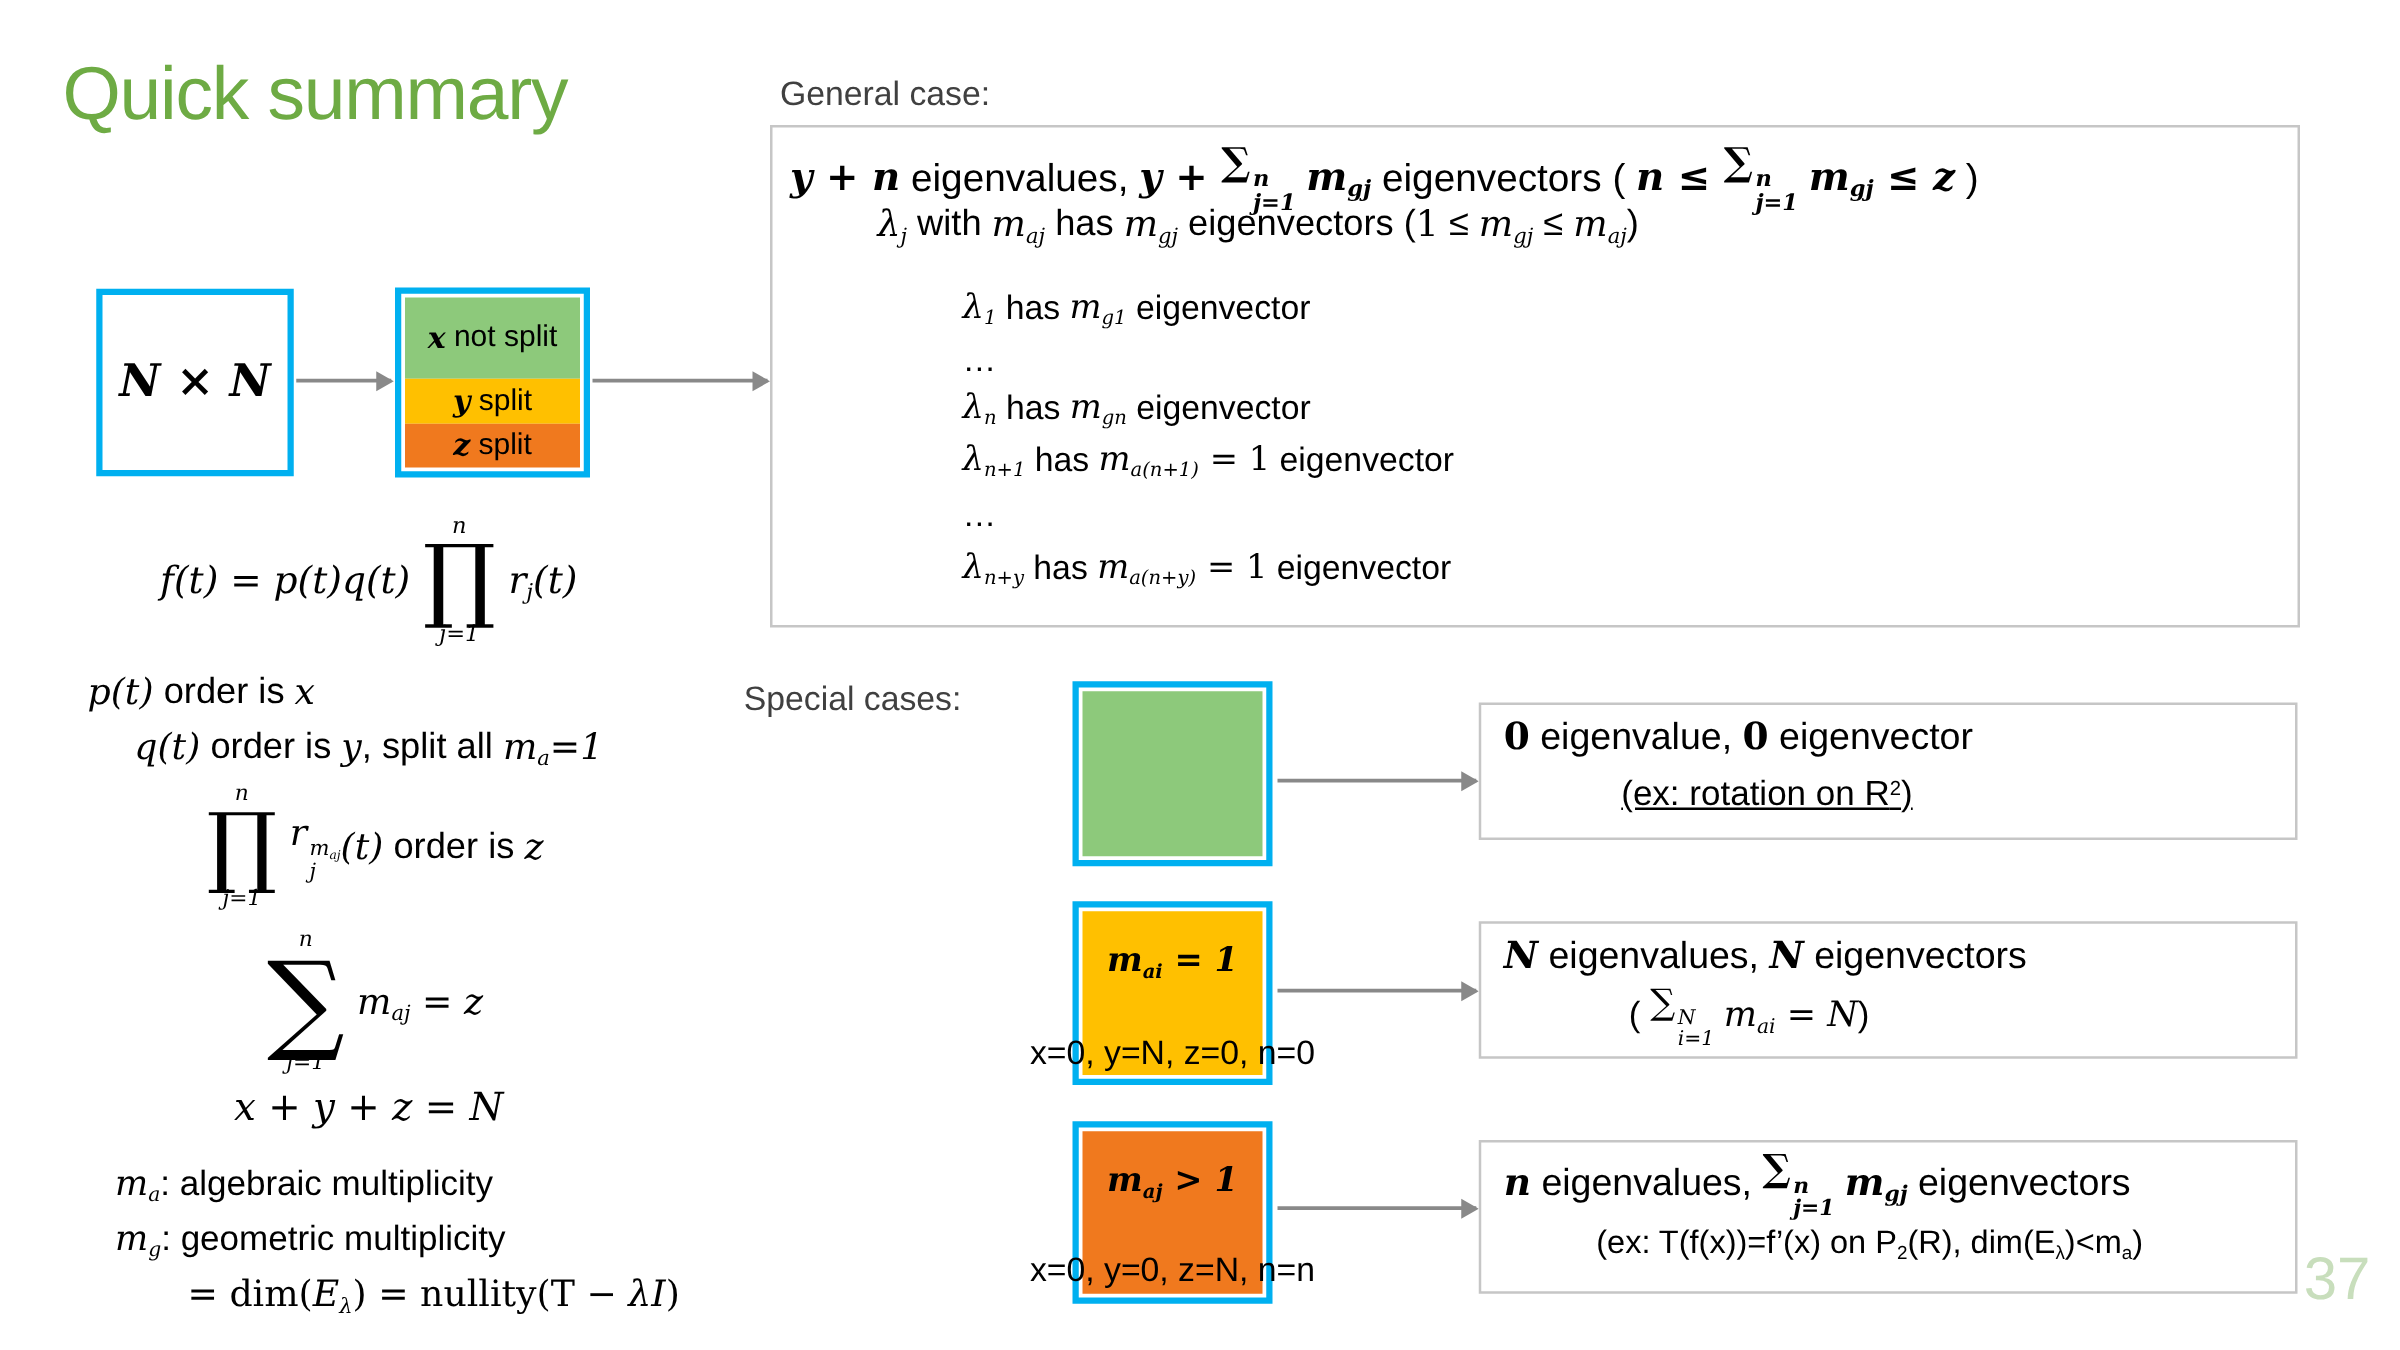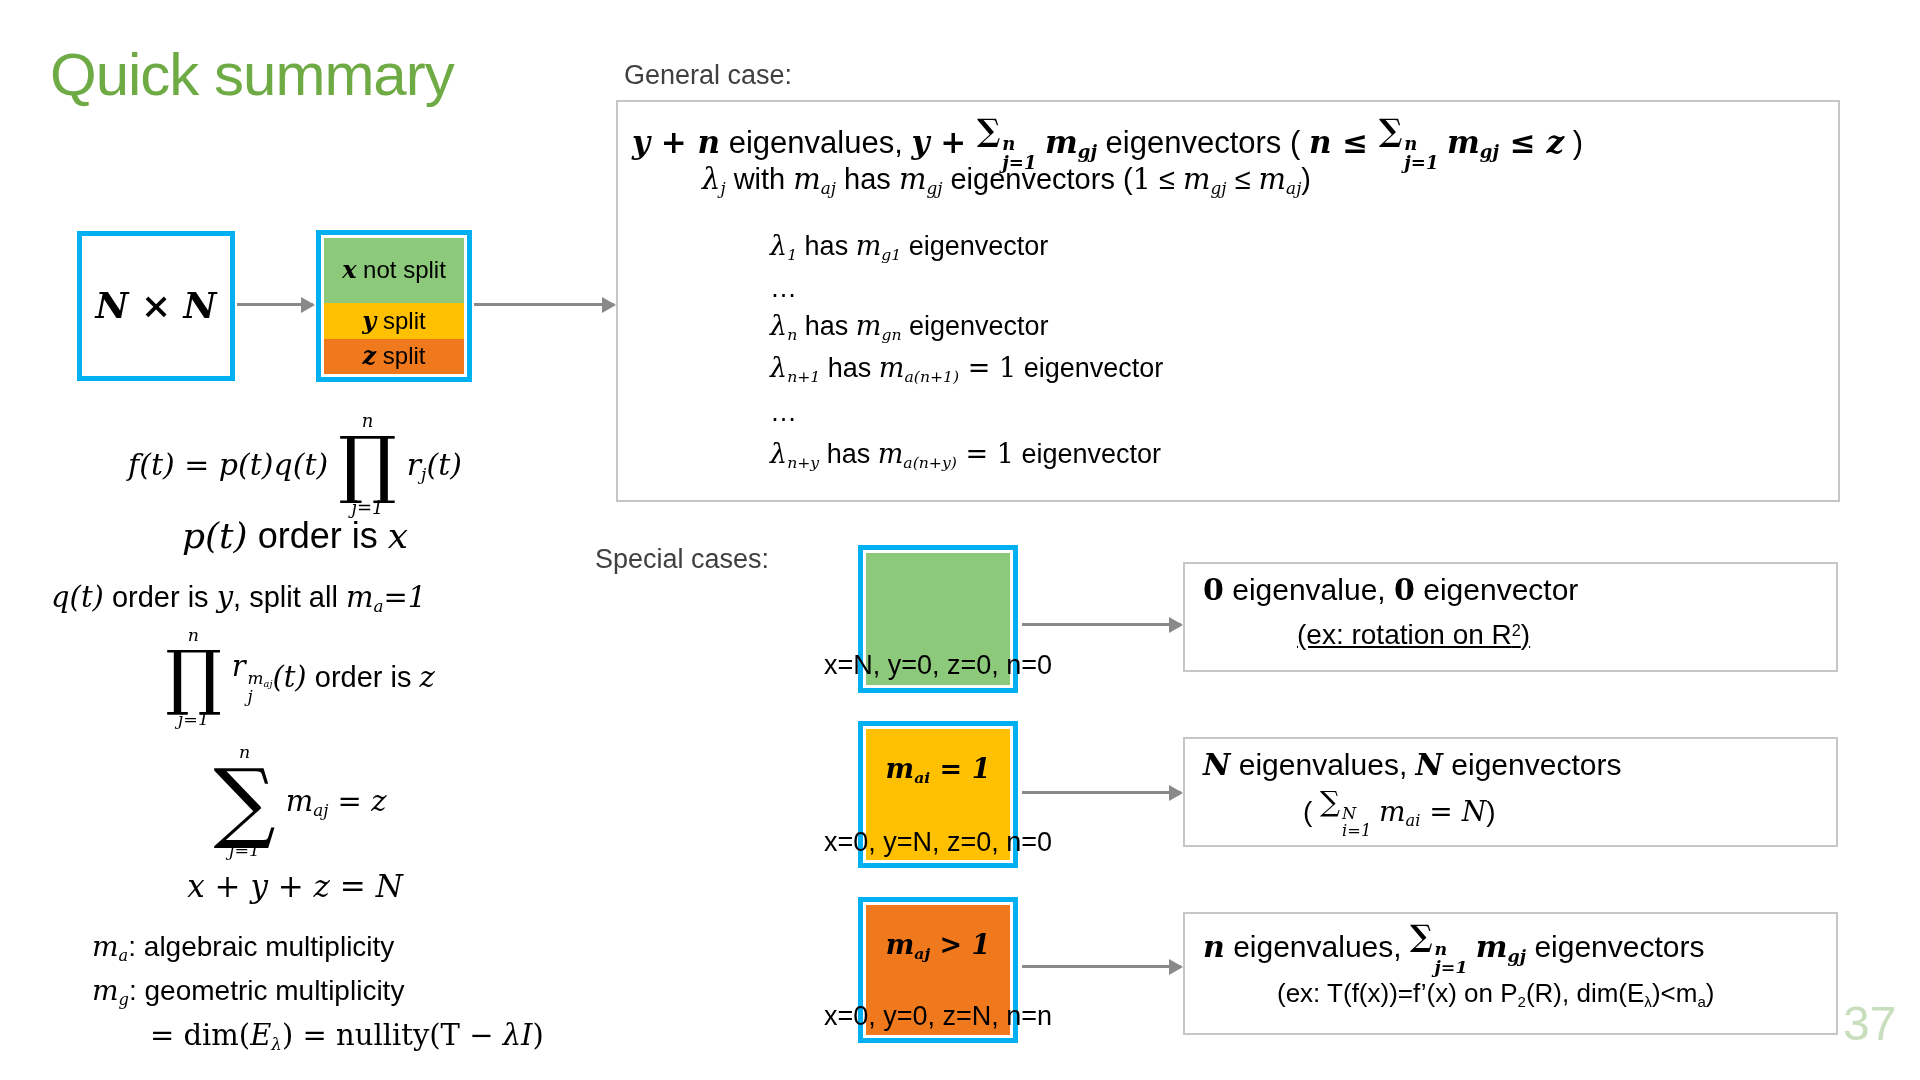--- a/index.html
+++ b/index.html
@@ -58,22 +58,22 @@
   #gl1{left:84px;top:60px;font-size:29px;}
   #gl2{left:152px;top:128px;font-size:27px;}
   #gl3{left:152px;top:170px;font-size:27px;}
   #gl4{left:152px;top:208px;font-size:27px;}
   #gl5{left:152px;top:250px;font-size:27px;}
   #gl6{left:152px;top:294px;font-size:27px;}
   #gl7{left:152px;top:336px;font-size:27px;}
 
   
   #f-def{left:70px;top:402px;width:450px;height:125px;justify-content:center;font-size:30px;}
-  #f-p{left:70px;top:514px;width:450px;justify-content:center;font-size:36px;}
-  #f-q{left:51px;top:580px;width:520px;justify-content:flex-start;font-size:29px;}
+  #f-p{left:70px;top:536px;width:450px;font-size:29px;}
+  #f-q{left:35px;top:580px;width:520px;justify-content:center;font-size:29px;}
   #f-r{left:55px;top:617px;width:480px;height:120px;justify-content:center;font-size:29px;}
   #f-sum{left:70px;top:736px;width:450px;height:130px;justify-content:center;font-size:29px;}
   #f-sum .op{font-size:300%;}
   #f-xyz{left:70px;top:868px;width:450px;justify-content:center;font-size:31px;}
   #leg-ma{left:92px;top:930px;font-size:28px;}
   #leg-mg{left:92px;top:974px;font-size:28px;text-align:right;}
   #leg-eq{left:150px;top:1018px;font-size:29px;}
 
   
   #sclabel{left:595px;top:544px;font-size:27px;color:#404040;}
@@ -146,21 +146,20 @@
   <div class="mline" id="leg-mg"><span class="v-m">m<sub>g</sub></span><span class="v-r">: geometric multiplicity</span></div>
   <div class="mline" id="leg-eq"><span class="v-sr">= dim(</span><span class="v-m">E<sub>λ</sub></span><span class="v-sr">) = nullity(T − </span><span class="v-m">λI</span><span class="v-sr">)</span></div>
 
   <div class="abs" id="sclabel">Special cases:</div>
 
   <div class="cbox" id="cbox1">
     <div class="fill fill-green">
       <div class="mline cbl"></div>
     </div>
   </div>
-  <div class="caption" id="cap1">x=N, y=0, z=0, n=0</div>
   <div class="harrow" id="sarrow1"></div>
   <div class="rbox" id="rbox1">
     <div class="mline rl1"><span class="v-sb">0</span><span class="v-r"> eigenvalue, </span><span class="v-sb">0</span><span class="v-r"> eigenvector</span></div>
     <div class="mline rl2"><span class="v-r">(ex: rotation on R<sup>2</sup></span><span class="v-r">)</span></div>
   </div>
 
   <div class="cbox" id="cbox2">
     <div class="fill fill-yellow">
       <div class="mline cbl"><span class="v-mb">m<sub>ai</sub></span><span class="v-mb"> = 1</span></div>
     </div>

